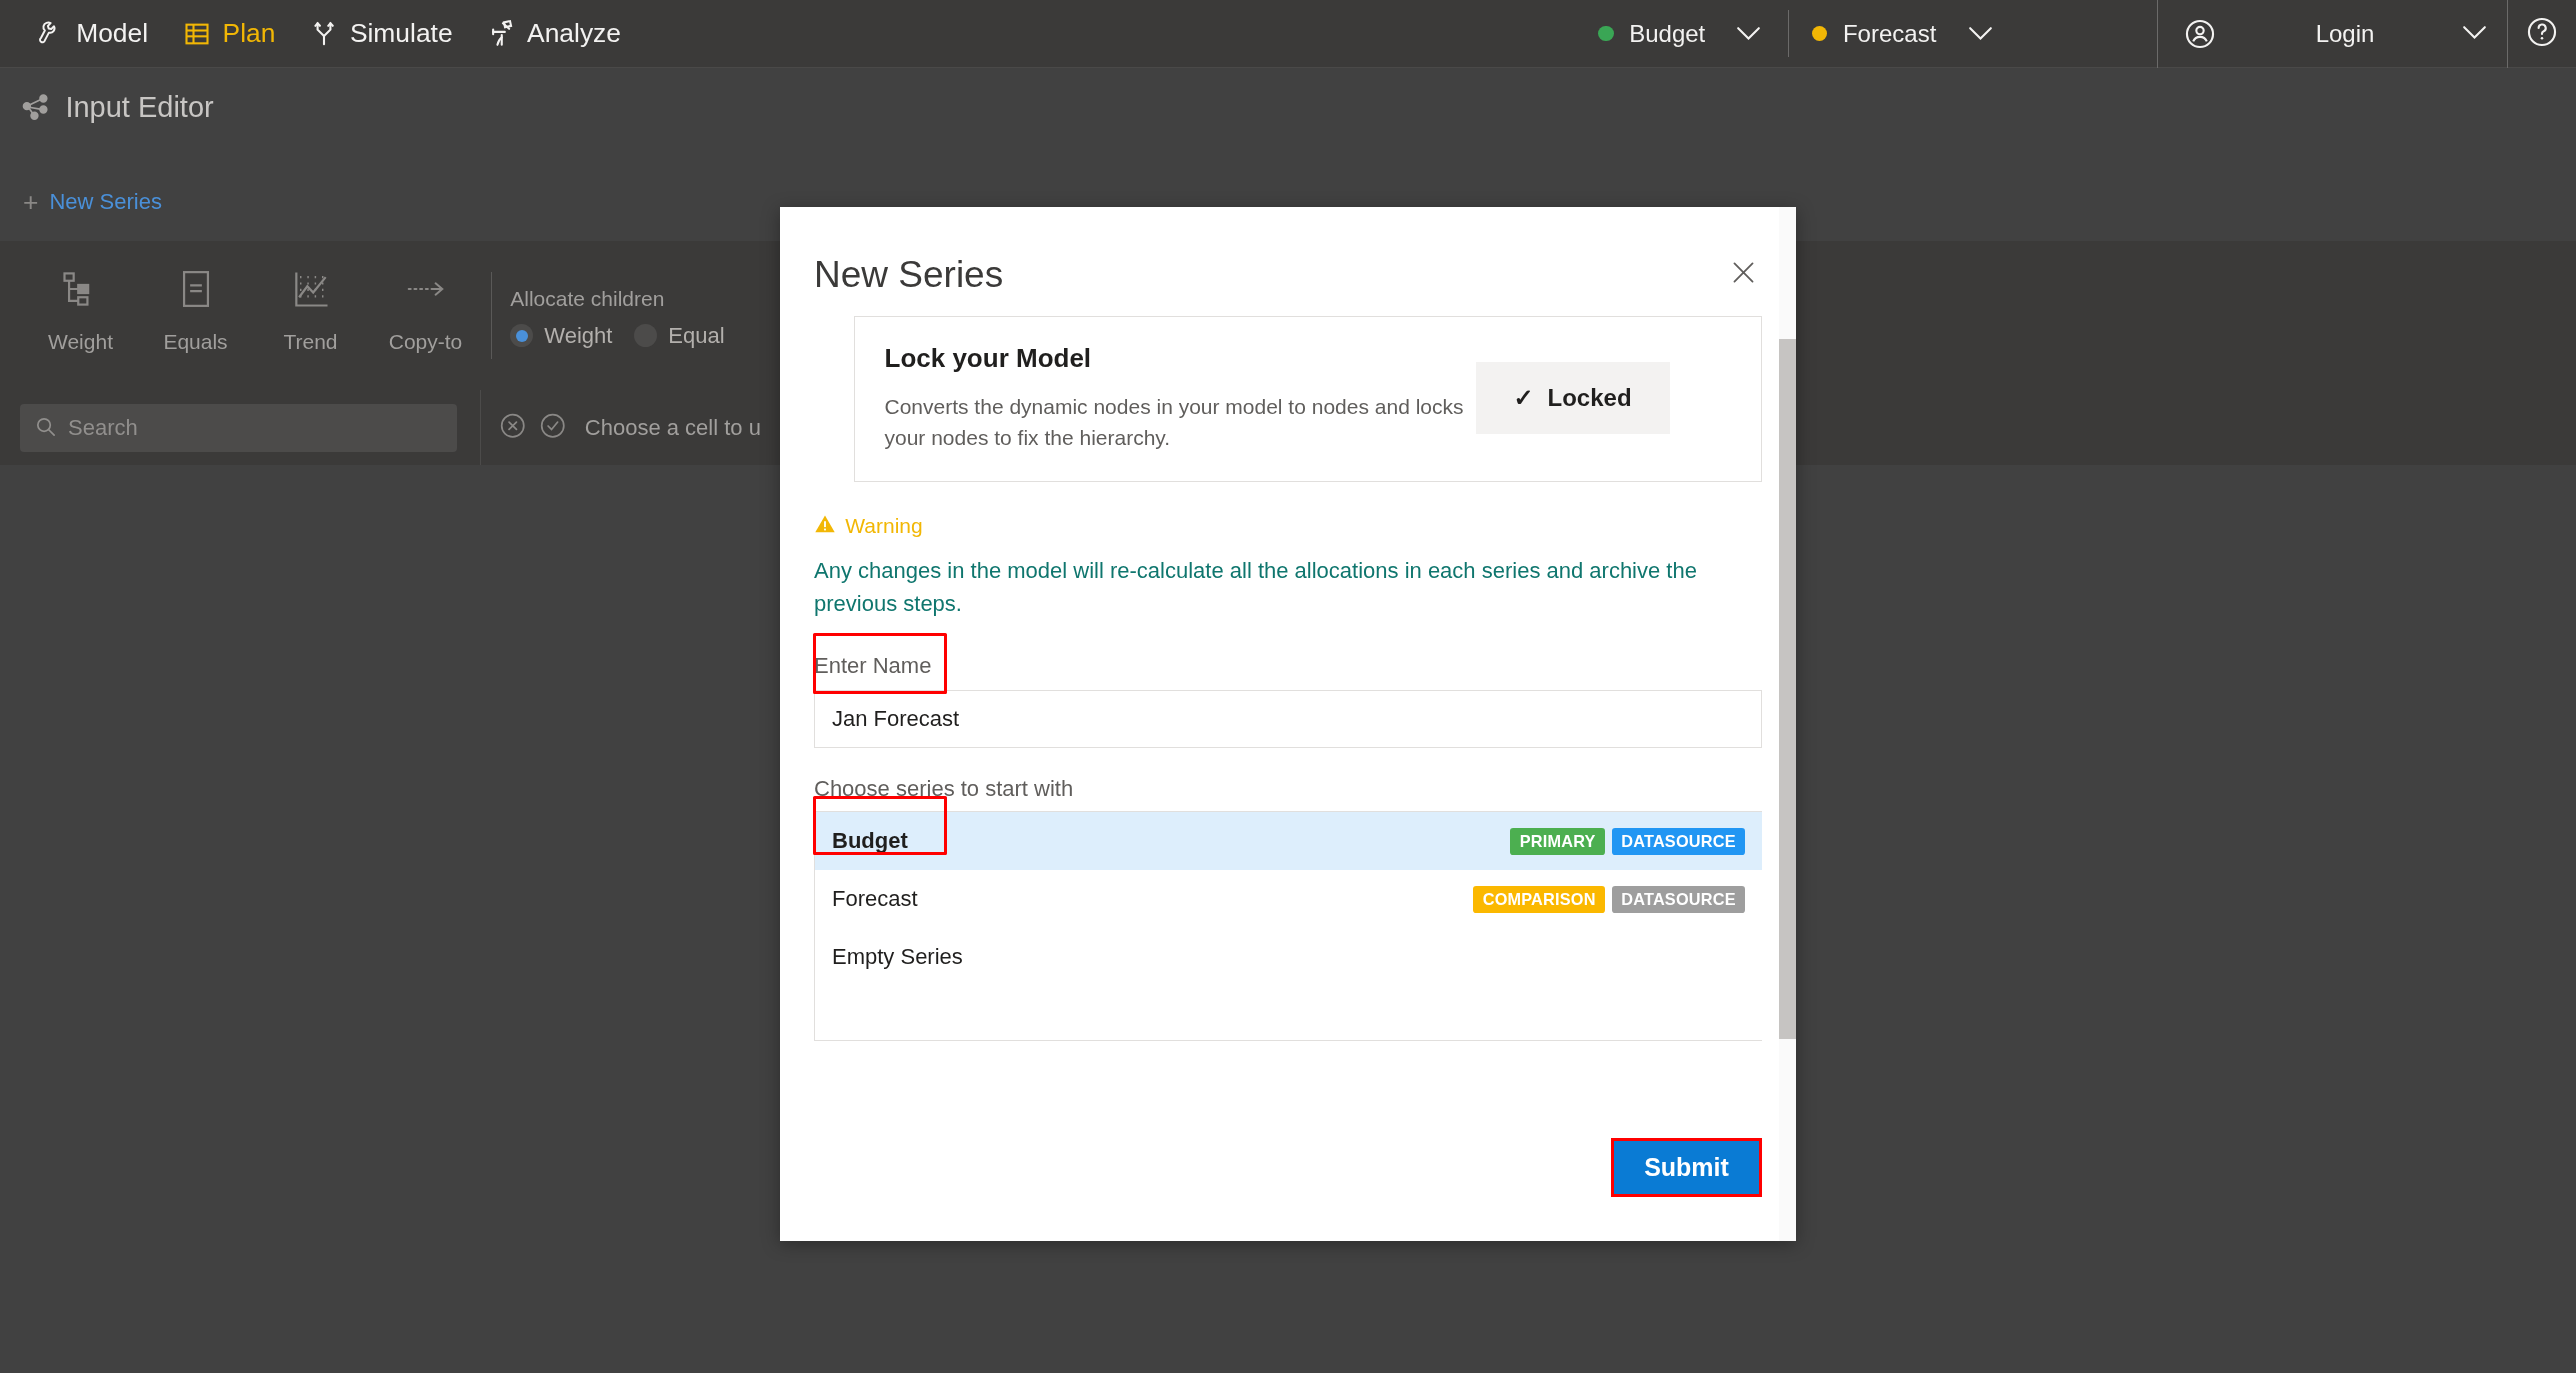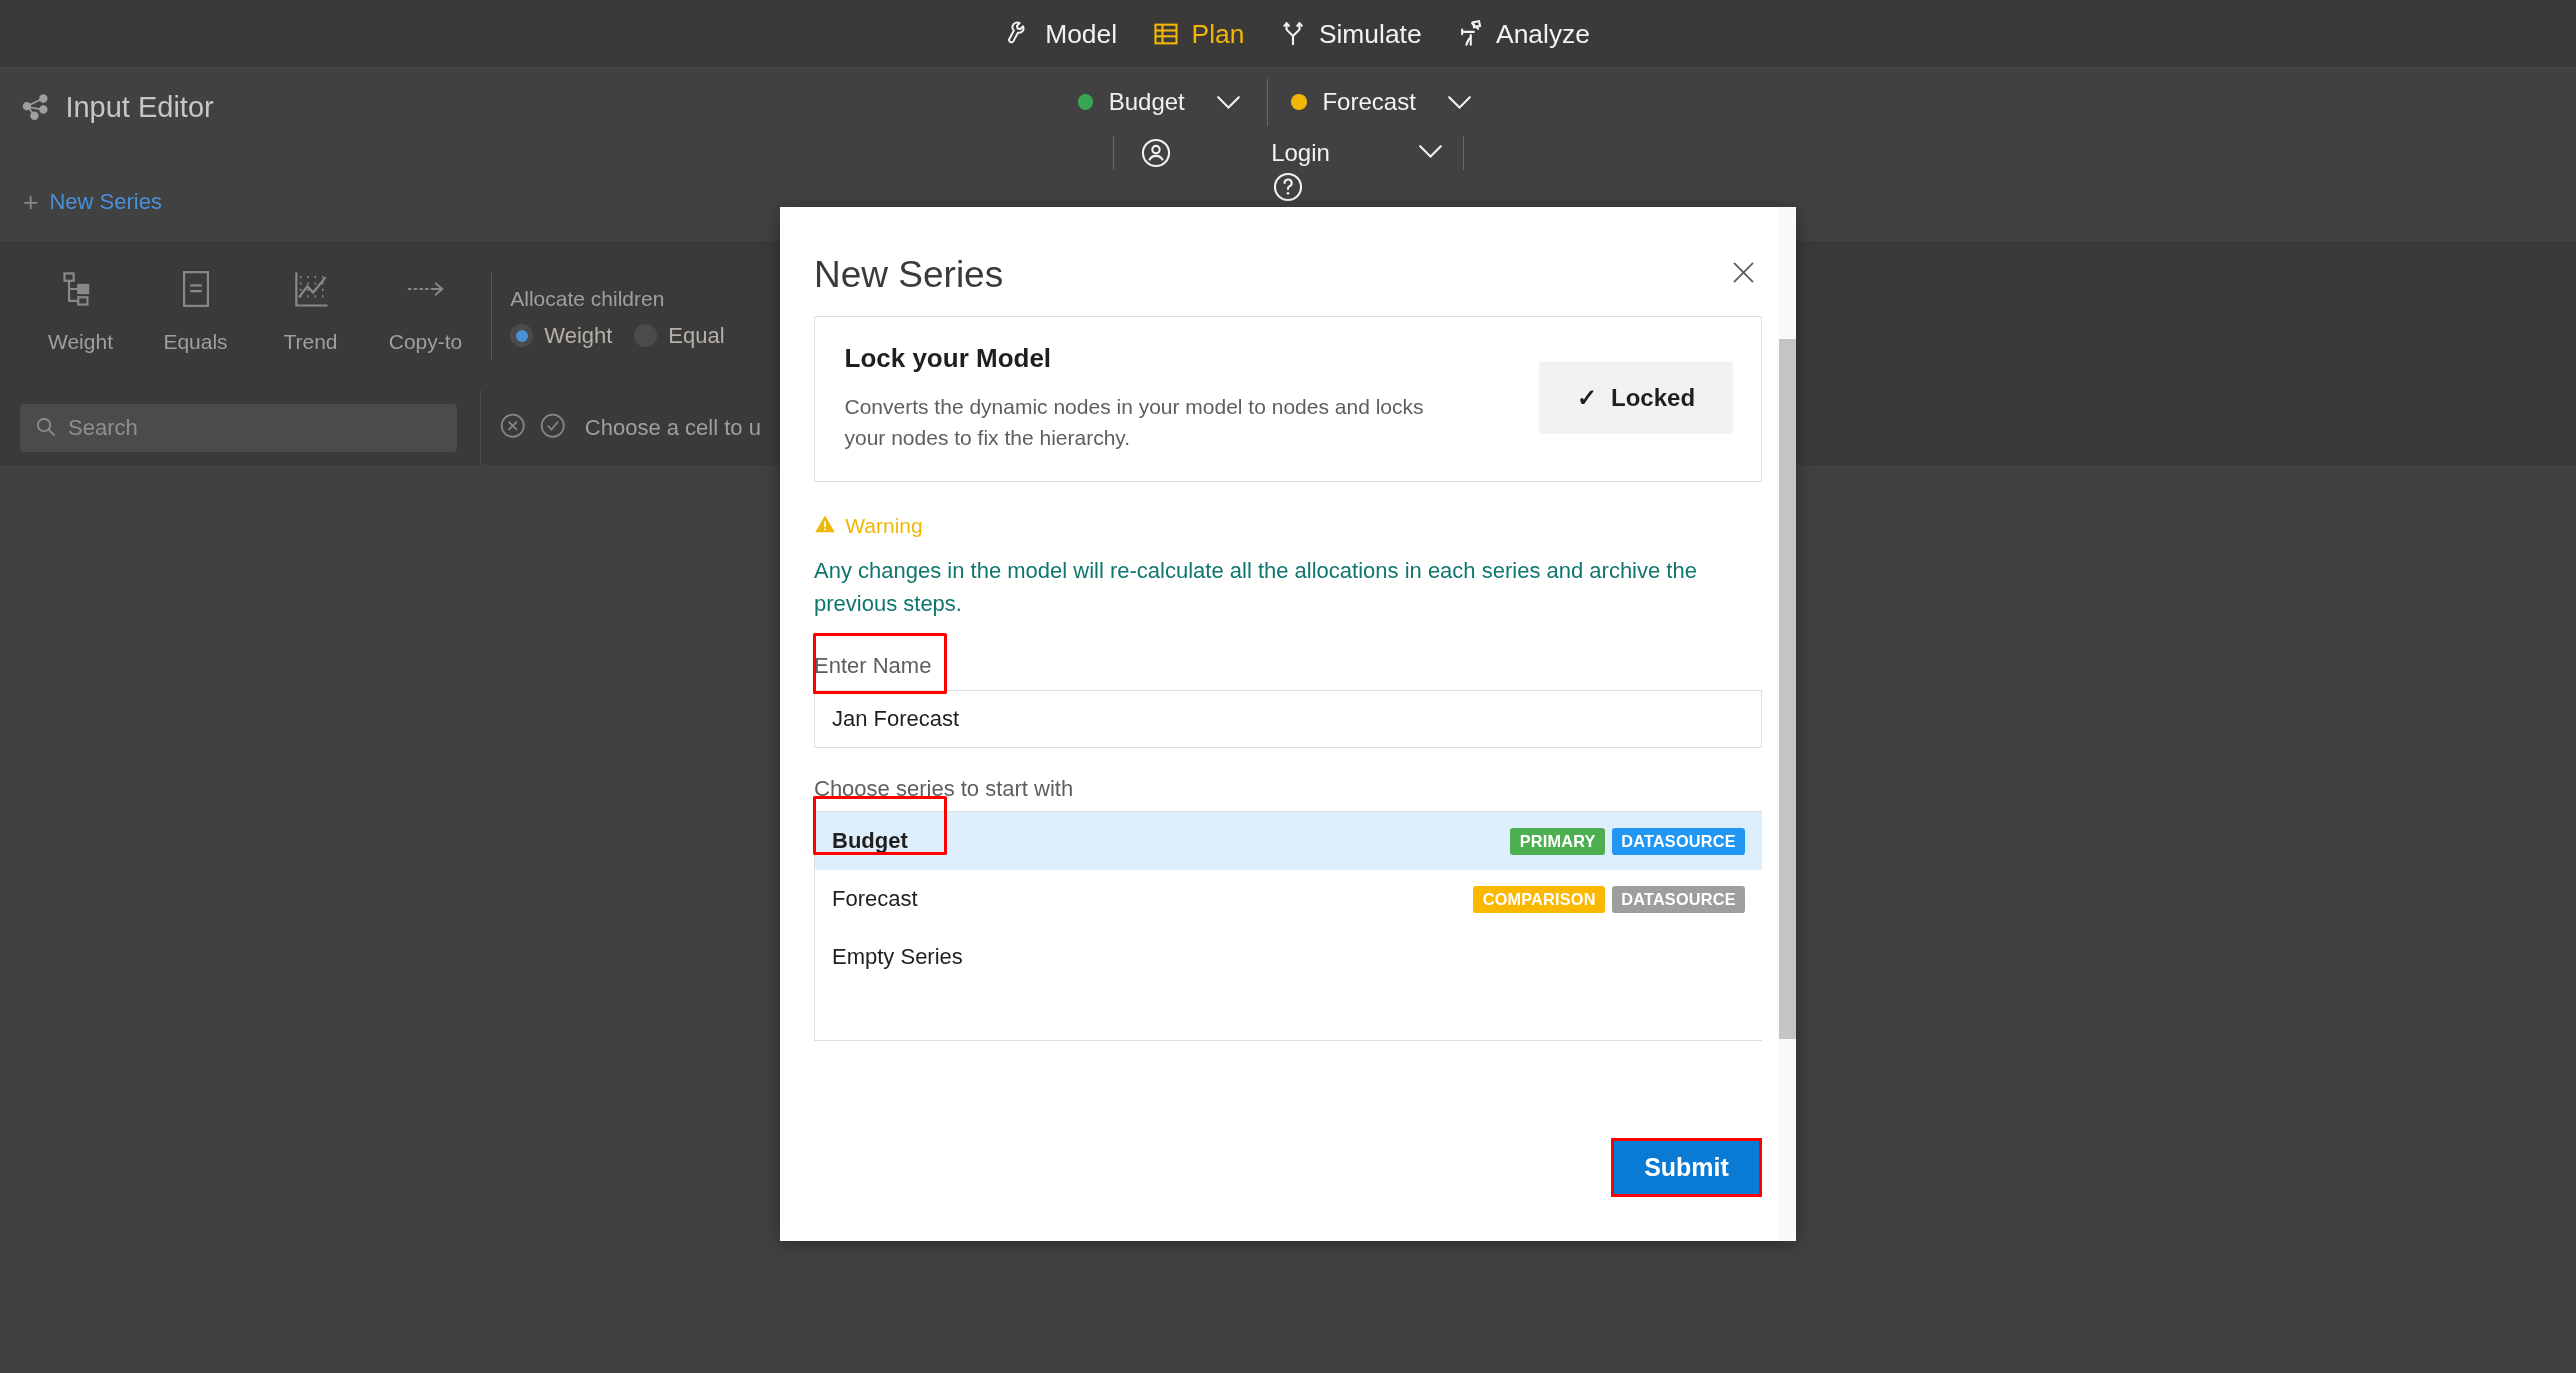--- a/index.html
+++ b/index.html
@@ -10,21 +10,20 @@
     overflow: hidden;
   }
   #app { position: relative; width: 2576px; height: 1374px; background: #414141; }
 
   
   .topbar {
     position: absolute; left: 0; top: 0; width: 2576px; height: 68px;
     background: #3b3a39;
     display: flex; align-items: center;
     border-bottom: 0.8px solid #4a4948;
-    flex-direction: column;
   }
   .nav-group { display: flex; align-items: center; padding-left: 18.7px; }
   .nav-item {
     display: flex; align-items: center; gap: 11px;
     padding: 0 17px; height: 68px; cursor: pointer;
     color: #f3f2f1; font-size: 26.4px; font-weight: 400;
   }
   .nav-item.active { color: #f2b705; }
   .nav-icon { width: 29.5px; height: 29.5px; display:flex; align-items:center; justify-content:center; }
   .nav-icon svg { display:block; }
@@ -145,22 +144,23 @@
     display: flex; align-items: center; justify-content: center; cursor: pointer;
   }
 
   .modal-body {
     position: relative; flex: 1 1 auto; padding: 0 34px 0 34px;
     overflow: hidden;
   }
 
   .lock-card {
     border: 0.8px solid #e1dfdd; margin-top: 7.8px;
-    display: flex; align-items: center; justify-content: space-between;
+    display: flex; align-items: center; 
     padding: 26.4px 28px 28px 29.5px;
+    margin-left: 40px;
   }
   .lock-left { max-width: 591px; }
   .lock-title { font-size: 26px; color: #201f1e; font-weight: bold; margin-bottom: 17px; }
   .lock-desc { font-size: 21px; color: #605e5c; line-height: 1.48; }
   .lock-btn {
     background: #f3f2f1; min-width: 194px; height: 72px;
     display: flex; align-items: center; justify-content: center; gap: 14px;
     cursor: pointer; font-size: 24px; color: #201f1e; font-weight: bold;
   }
   .lock-check { font-size: 24px; color: #201f1e; }

